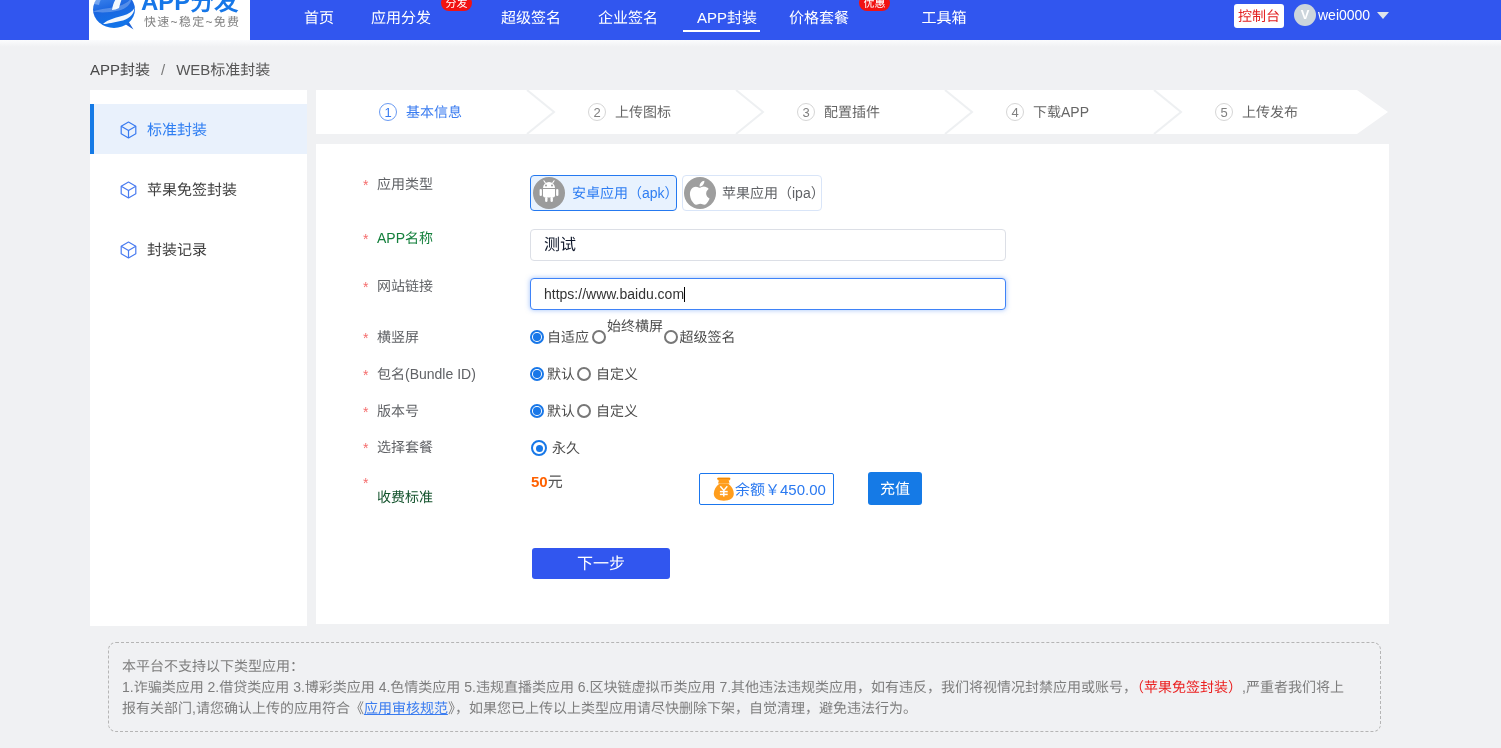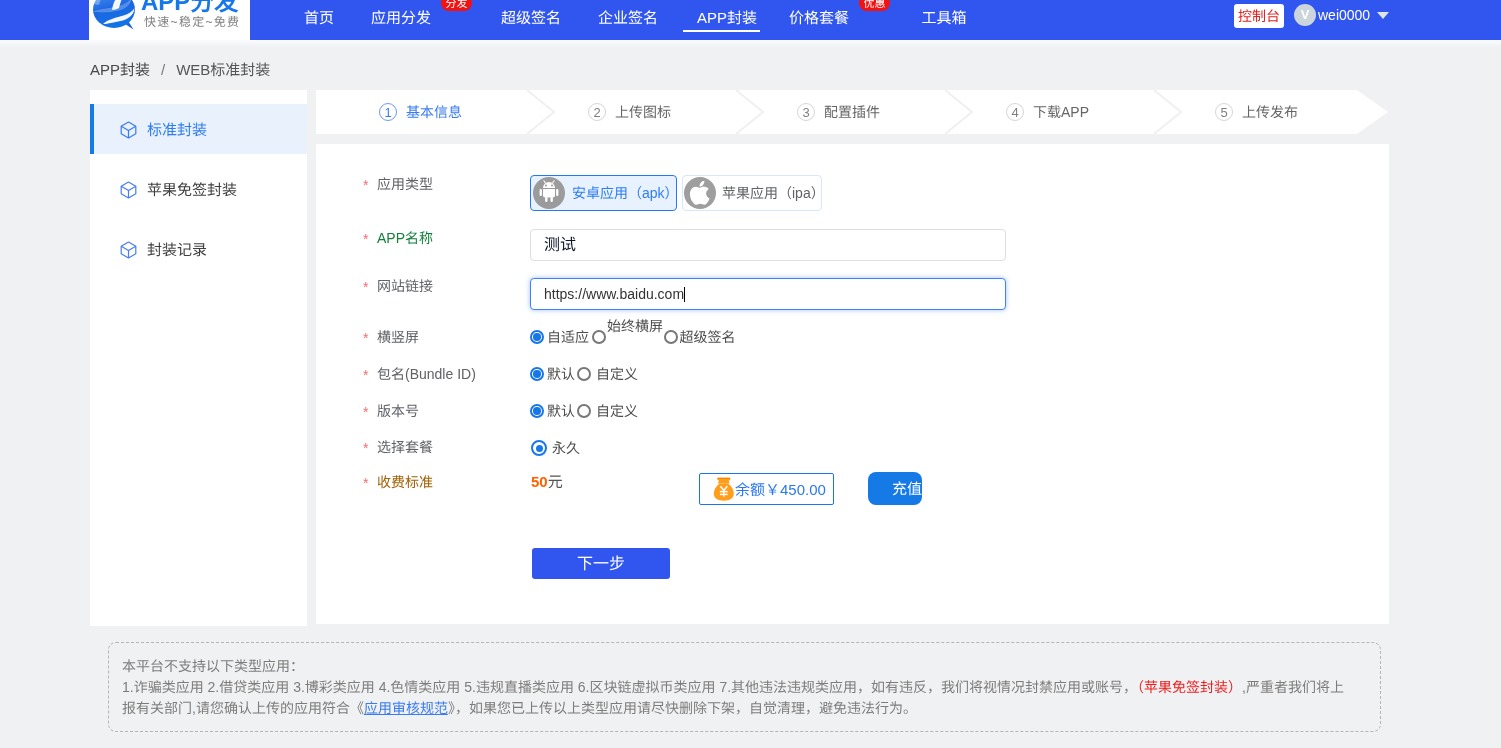--- a/index.html
+++ b/index.html
@@ -168,37 +168,37 @@
 <div class="abs" style="left:577px;top:404px;width:14px;height:14px;border-radius:50%;border:2px solid #777;box-sizing:border-box"></div>
 <div class="abs" style="left:596px;top:403px;font-size:14px;color:#4d4d4d;height:16px;line-height:16px">自定义</div>
 
 <div class="abs" style="left:363px;top:440px;font-size:14px;color:#f56c6c">*</div>
 <div class="abs" style="left:377px;top:439px;font-size:14px;color:#606266;height:16px;line-height:16px">选择套餐</div>
 <div class="abs" style="left:531px;top:440px;width:16px;height:16px;border-radius:50%;border:2px solid #1778e8;box-sizing:border-box"></div>
 <div class="abs" style="left:535.5px;top:444.5px;width:7px;height:7px;border-radius:50%;background:#1778e8"></div>
 <div class="abs" style="left:552px;top:440px;font-size:14px;color:#4d4d4d;height:16px;line-height:16px">永久</div>
 
 <div class="abs" style="left:363px;top:475px;font-size:14px;color:#f56c6c">*</div>
-<div class="abs" style="left:377px;top:474px;font-size:14px;color:#a16207;height:16px;line-height:16px">收费标准</div>
+<div class="abs" style="left:377px;top:489px;font-size:14px;color:#14532d;height:16px;line-height:16px">收费标准</div>
 <div class="abs" style="left:531px;top:473px;font-size:15px;height:18px;line-height:18px"><b style="color:#ff6100">50</b><span style="color:#555">元</span></div>
 <div class="abs" style="left:699px;top:473px;width:135px;height:32px;border:1px solid #1a76ee;border-radius:2px;box-sizing:border-box;background:#fff"></div>
 <svg class="abs" style="left:711px;top:477px" width="24" height="25" viewBox="0 0 24 25">
   <path d="M8.6 6.6 h8.4 C20.8 9.4 22.8 13.3 22.8 16.8 C22.8 21.4 18.4 23.7 12.8 23.7 C7.2 23.7 2.8 21.4 2.8 16.8 C2.8 13.3 4.8 9.4 8.6 6.6 Z" fill="#ff9d1c"></path>
   <path d="M8.2 2.6 L17.4 2.6 L18.6 6.6 L7 6.6 Z" fill="#ff9d1c"></path>
   <rect x="6.3" y="0.8" width="13" height="2.6" rx="1.3" fill="#ff9d1c"></rect>
   <rect x="6.3" y="0.8" width="13" height="1.1" rx="0.55" fill="#f08a07"></rect>
   <g stroke="#fff" stroke-width="1.5" fill="none">
     <path d="M9.3 9.3 L12.8 13.4 L16.3 9.3"></path>
     <path d="M12.8 13.4 V19.6"></path>
     <path d="M8.9 14.6 H16.7"></path>
     <path d="M8.9 17.4 H16.7"></path>
   </g>
 </svg>
 <div class="abs" style="left:735px;top:481px;font-size:15px;color:#2a79f0;height:17px;line-height:17px">余额￥450.00</div>
-<div class="abs" style="left:868px;top:472px;width:54px;height:33px;background:#157ae6;border-radius:8px;color:#fff;font-size:15px;line-height:33px;text-align:right">充值</div>
+<div class="abs" style="left:868px;top:472px;width:54px;height:33px;background:#157ae6;border-radius:3px;color:#fff;font-size:15px;line-height:33px;text-align:center">充值</div>
 
 <div class="abs" style="left:532px;top:548px;width:138px;height:31px;background:#3156ef;border-radius:3px;color:#fff;font-size:16px;line-height:31px;text-align:center">下一步</div>
 
 <div class="abs" style="left:108px;top:642px;width:1273px;height:90px;border:1px dashed #b5b5b5;border-radius:8px;box-sizing:border-box"></div>
 <div class="abs" style="left:122px;top:656px;width:1245px;font-size:14px;line-height:21px;color:#7d7d7d">
 本平台不支持以下类型应用：<br>
 1.诈骗类应用 2.借贷类应用 3.博彩类应用 4.色情类应用 5.违规直播类应用 6.区块链虚拟币类应用 7.其他违法违规类应用，如有违反，我们将视情况封禁应用或账号，<span style="color:#eb2121">（苹果免签封装）</span>,严重者我们将上<br>
 报有关部门,请您确认上传的应用符合《<span style="color:#3a7cf0;text-decoration:underline">应用审核规范</span>》，如果您已上传以上类型应用请尽快删除下架，自觉清理，避免违法行为。
 </div>
 

